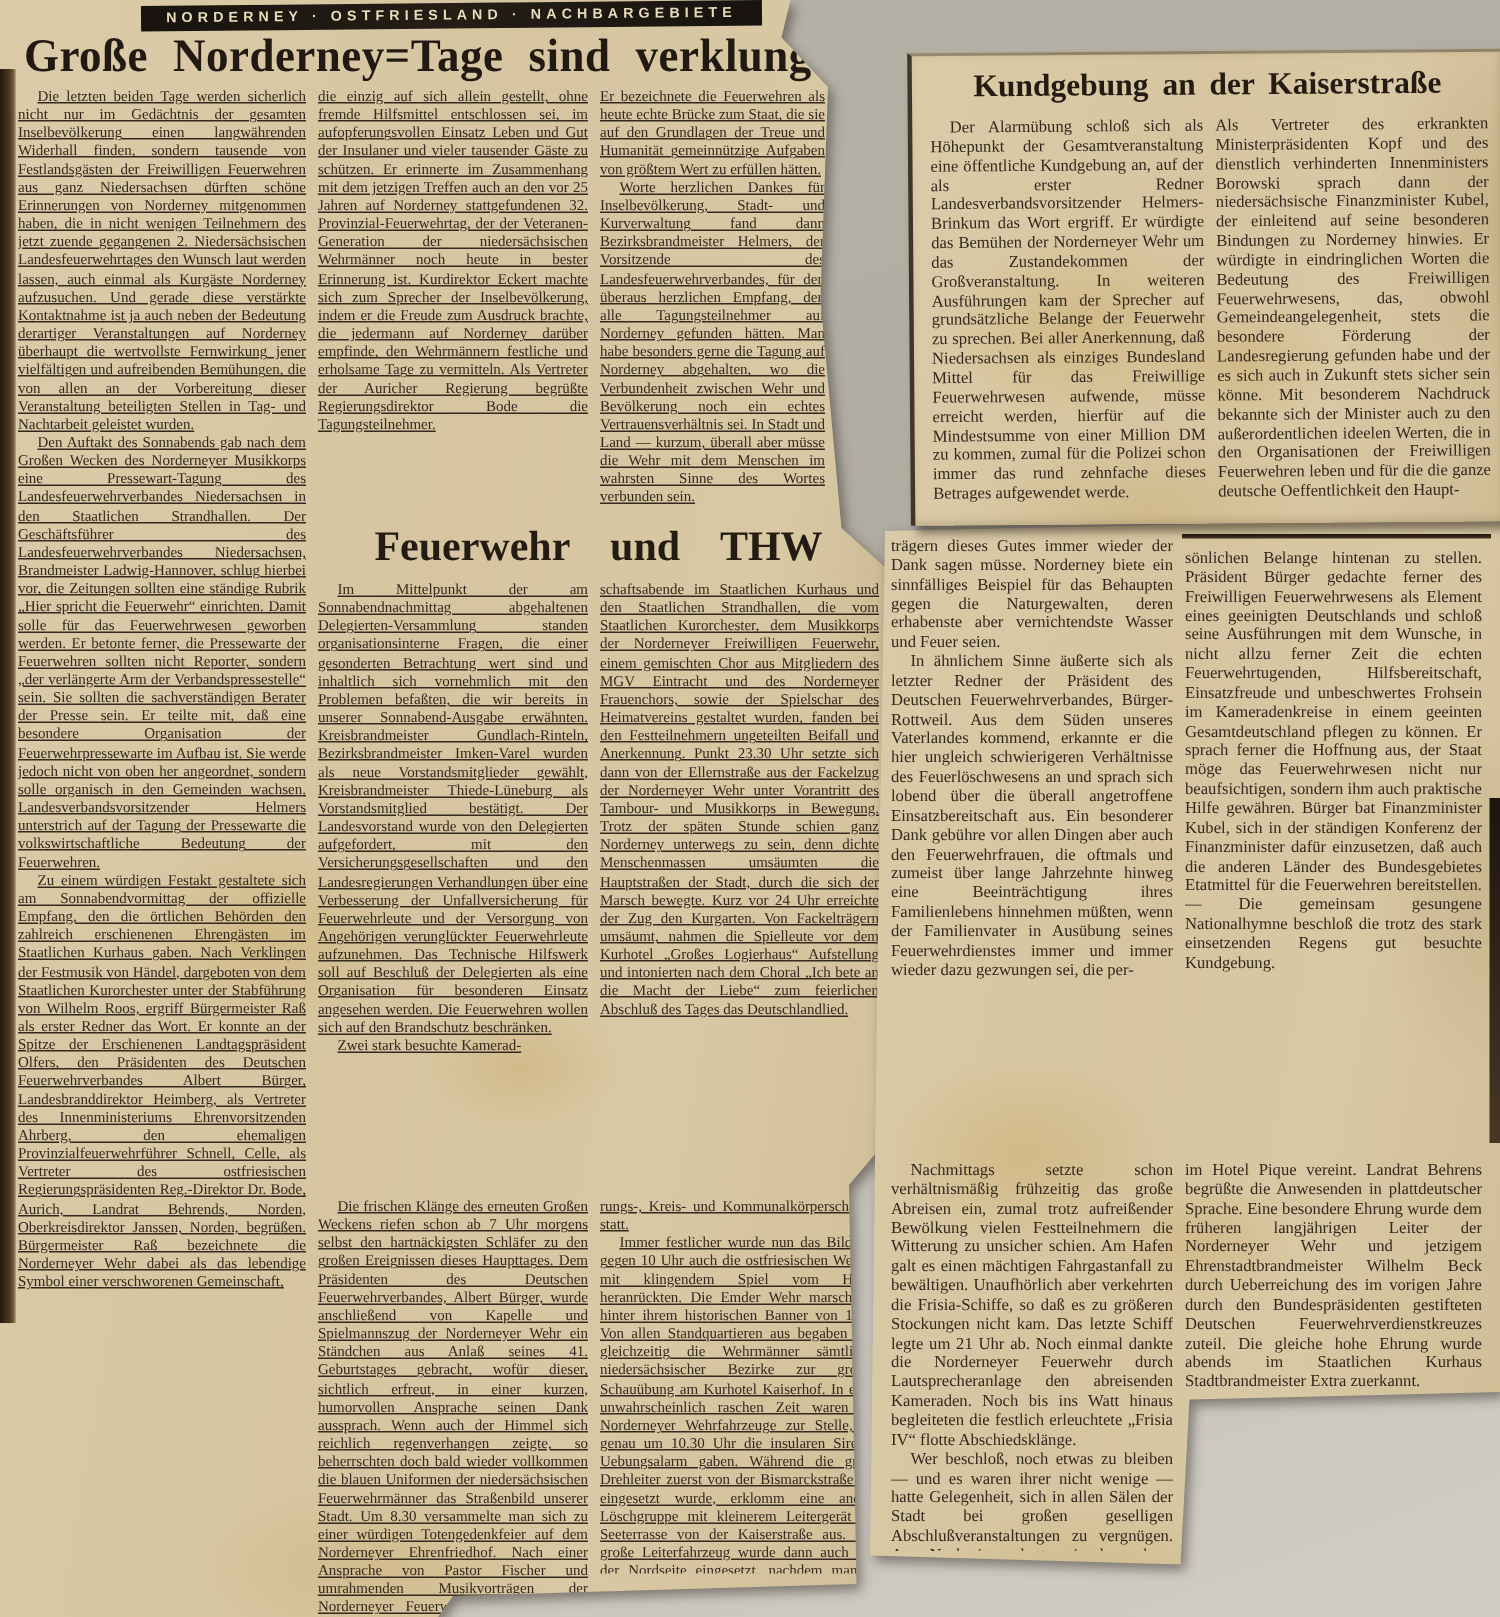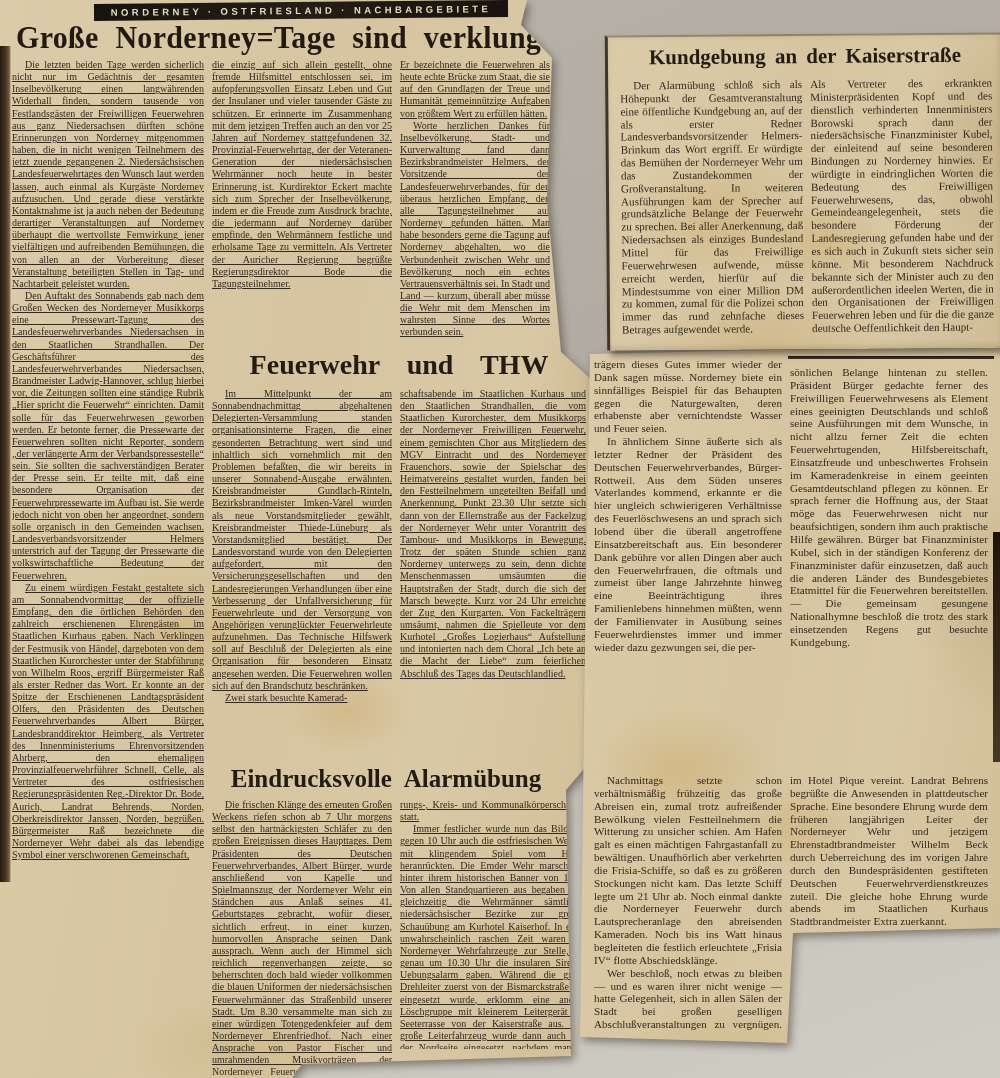--- a/index.html
+++ b/index.html
@@ -70,21 +70,20 @@
 
       <h2 class="headline-l" style="left:208px;top:336px;width:356px;font-size:28px;word-spacing:20px;margin:13px;">Feuerwehr und THW</h2>
       <div class="col main-type" style="left:212px;top:388px;width:180px;height:374px;">
           <p>Im Mittelpunkt der am Sonnabendnachmittag abgehaltenen Delegierten-Versammlung standen organisationsinterne Fragen, die einer gesonderten Betrachtung wert sind und inhaltlich sich vornehmlich mit den Problemen befaßten, die wir bereits in unserer Sonnabend-Ausgabe erwähnten. Kreisbrandmeister Gundlach-Rinteln, Bezirksbrandmeister Imken-Varel wurden als neue Vorstandsmitglieder gewählt, Kreisbrandmeister Thiede-Lüneburg als Vorstandsmitglied bestätigt. Der Landesvorstand wurde von den Delegierten aufgefordert, mit den Versicherungsgesellschaften und den Landesregierungen Verhandlungen über eine Verbesserung der Unfallversicherung für Feuerwehrleute und der Versorgung von Angehörigen verunglückter Feuerwehrleute aufzunehmen. Das Technische Hilfswerk soll auf Beschluß der Delegierten als eine Organisation für besonderen Einsatz angesehen werden. Die Feuerwehren wollen sich auf den Brandschutz beschränken.</p>
           <p>Zwei stark besuchte Kamerad-</p>
         </div>
       <div class="col main-type cont" style="left:400px;top:388px;width:186px;height:376px;">
           <p>schaftsabende im Staatlichen Kurhaus und den Staatlichen Strandhallen, die vom Staatlichen Kurorchester, dem Musikkorps der Norderneyer Freiwilligen Feuerwehr, einem gemischten Chor aus Mitgliedern des MGV Eintracht und des Norderneyer Frauenchors, sowie der Spielschar des Heimatvereins gestaltet wurden, fanden bei den Festteilnehmern ungeteilten Beifall und Anerkennung. Punkt 23.30 Uhr setzte sich dann von der Ellernstraße aus der Fackelzug der Norderneyer Wehr unter Vorantritt des Tambour- und Musikkorps in Bewegung. Trotz der späten Stunde schien ganz Norderney unterwegs zu sein, denn dichte Menschenmassen umsäumten die Hauptstraßen der Stadt, durch die sich der Marsch bewegte. Kurz vor 24 Uhr erreichte der Zug den Kurgarten. Von Fackelträgern umsäumt, nahmen die Spielleute vor dem Kurhotel „Großes Logierhaus“ Aufstellung und intonierten nach dem Choral „Ich bete an die Macht der Liebe“ zum feierlichen Abschluß des Tages das Deutschlandlied.</p>
         </div>
 
-      <h2 class="headline-l" style="left:208px;top:765px;width:356px;font-size:25px;word-spacing:7px;margin:0;">Eindrucksvolle Alarmübung</h2>
       <div class="col main-type" style="left:212px;top:799px;width:180px;height:277px;">
           <p>Die frischen Klänge des erneuten Großen Weckens riefen schon ab 7 Uhr morgens selbst den hartnäckigsten Schläfer zu den großen Ereignissen dieses Haupttages. Dem Präsidenten des Deutschen Feuerwehrverbandes, Albert Bürger, wurde anschließend von Kapelle und Spielmannszug der Norderneyer Wehr ein Ständchen aus Anlaß seines 41. Geburtstages gebracht, wofür dieser, sichtlich erfreut, in einer kurzen, humorvollen Ansprache seinen Dank aussprach. Wenn auch der Himmel sich reichlich regenverhangen zeigte, so beherrschten doch bald wieder vollkommen die blauen Uniformen der niedersächsischen Feuerwehrmänner das Straßenbild unserer Stadt. Um 8.30 versammelte man sich zu einer würdigen Totengedenkfeier auf dem Norderneyer Ehrenfriedhof. Nach einer Ansprache von Pastor Fischer und umrahmenden Musikvorträgen der Norderneyer Feuerwehrkapelle fand eine Kranzniederlegung durch Vertreter der Feuerwehrorganisationen, der Landesregierung, Regie-</p>
         </div>
       <div class="col main-type cont" style="left:400px;top:799px;width:186px;height:250px;">
           <p>rungs-, Kreis- und Kommunalkörperschaften statt.</p>
           <p>Immer festlicher wurde nun das Bild, als gegen 10 Uhr auch die ostfriesischen Wehren mit klingendem Spiel vom Hafen heranrückten. Die Emder Wehr marschierte hinter ihrem historischen Banner von 1863. Von allen Standquartieren aus begaben sich gleichzeitig die Wehrmänner sämtlicher niedersächsischer Bezirke zur großen Schauübung am Kurhotel Kaiserhof. In einer unwahrscheinlich raschen Zeit waren die Norderneyer Wehrfahrzeuge zur Stelle, als genau um 10.30 Uhr die insularen Sirenen Uebungsalarm gaben. Während die große Drehleiter zuerst von der Bismarckstraße aus eingesetzt wurde, erklomm eine andere Löschgruppe mit kleinerem Leitergerät die Seeterrasse von der Kaiserstraße aus. Das große Leiterfahrzeug wurde dann auch von der Nordseite eingesetzt, nachdem man es vorher mit einer sogenannten „Wasserkanone“ bestückt hatte.</p>
         </div>
     </div>
   </div>
 

